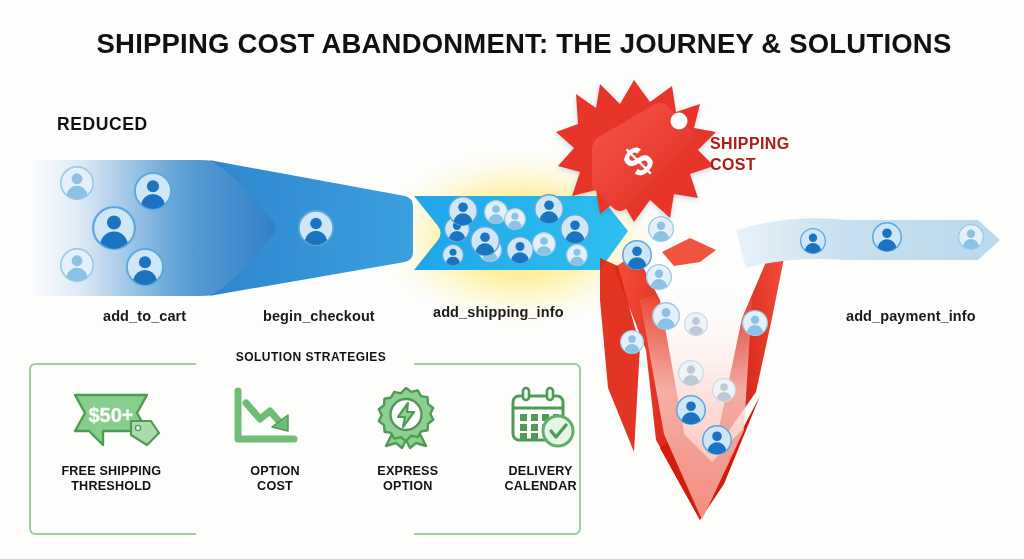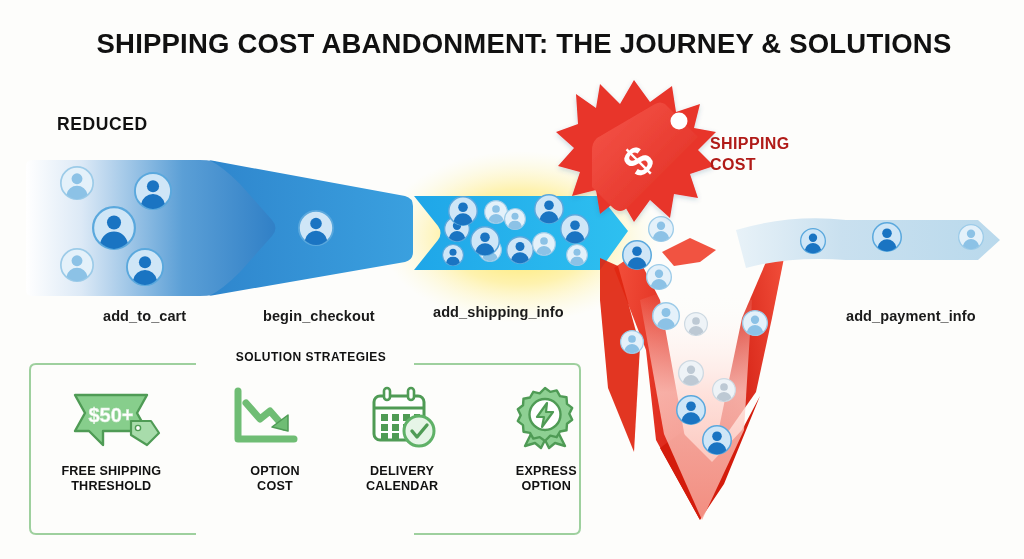--- a/index.html
+++ b/index.html
@@ -248,20 +248,36 @@
         <div class="sol-ico">
           <svg width="70" height="62" viewBox="0 0 70 62">
             <path d="M8 4 L8 52 L64 52" fill="none" stroke="#6fbd74" stroke-width="7" stroke-linecap="round" stroke-linejoin="round"></path>
             <path d="M16 16 L30 32 L40 24 L54 40" fill="none" stroke="#6fbd74" stroke-width="7" stroke-linecap="round" stroke-linejoin="round"></path>
             <path d="M58 44 L58 28 L42 40 Z" fill="#6fbd74" stroke="#4f9b55" stroke-width="1.5" stroke-linejoin="round"></path>
           </svg>
         </div>
         <div class="sol-lbl">
           <span>OPTION</span><br>
           <span>COST</span>
+        </div>
+      </div>
+
+      <div class="sol-item">
+        <div class="sol-ico">
+          <svg width="64" height="64" viewBox="0 0 64 64">
+            <path d="M22 40 L12 60 L22 57 L28 62 L36 46 Z" fill="#8ed093" stroke="#4f9b55" stroke-width="2.4" stroke-linejoin="round"></path>
+            <path d="M42 40 L52 60 L42 57 L36 62 L28 46 Z" fill="#8ed093" stroke="#4f9b55" stroke-width="2.4" stroke-linejoin="round"></path>
+            <path d="M32 2 l5.3 3.9 6.4-1.5 3.3 5.7 6.5 1.2 .5 6.6 5.2 4-2.9 5.9 2.9 5.9-5.2 4-.5 6.6-6.5 1.2-3.3 5.7-6.4-1.5L32 55l-5.3-3.9-6.4 1.5-3.3-5.7-6.5-1.2-.5-6.6-5.2-4 2.9-5.9L4.8 23.3l5.2-4 .5-6.6 6.5-1.2 3.3-5.7 6.4 1.5Z" fill="#8ed093" stroke="#4f9b55" stroke-width="2.4" stroke-linejoin="round"></path>
+            <circle cx="32" cy="28.5" r="15.5" fill="#ffffff" stroke="#4f9b55" stroke-width="2.4"></circle>
+            <path d="M34 17 L24 31 L31 31 L29 41 L40 26 L33 26 Z" fill="#8ed093" stroke="#4f9b55" stroke-width="2.2" stroke-linejoin="round"></path>
+          </svg>
+        </div>
+        <div class="sol-lbl">
+          <span>EXPRESS</span><br>
+          <span>OPTION</span>
         </div>
       </div>
 
       <div class="sol-item">
         <div class="sol-ico">
           <svg width="72" height="64" viewBox="0 0 72 64">
             <rect x="8" y="10" width="50" height="44" rx="6" fill="#ffffff" stroke="#4f9b55" stroke-width="3"></rect>
             <path d="M8 22 L58 22" stroke="#4f9b55" stroke-width="3"></path>
             <rect x="18" y="2" width="6" height="12" rx="3" fill="#ffffff" stroke="#4f9b55" stroke-width="2.6"></rect>
             <rect x="42" y="2" width="6" height="12" rx="3" fill="#ffffff" stroke="#4f9b55" stroke-width="2.6"></rect>
@@ -278,33 +294,17 @@
             </g>
             <circle cx="53" cy="45" r="15" fill="#e6f5e7" stroke="#5fb167" stroke-width="3"></circle>
             <path d="M46 45 L51 51 L61 39" fill="none" stroke="#4f9b55" stroke-width="3.4" stroke-linecap="round" stroke-linejoin="round"></path>
           </svg>
         </div>
         <div class="sol-lbl">
           <span>DELIVERY</span><br>
           <span>CALENDAR</span>
         </div>
       </div>
-
-      <div class="sol-item">
-        <div class="sol-ico">
-          <svg width="64" height="64" viewBox="0 0 64 64">
-            <path d="M22 40 L12 60 L22 57 L28 62 L36 46 Z" fill="#8ed093" stroke="#4f9b55" stroke-width="2.4" stroke-linejoin="round"></path>
-            <path d="M42 40 L52 60 L42 57 L36 62 L28 46 Z" fill="#8ed093" stroke="#4f9b55" stroke-width="2.4" stroke-linejoin="round"></path>
-            <path d="M32 2 l5.3 3.9 6.4-1.5 3.3 5.7 6.5 1.2 .5 6.6 5.2 4-2.9 5.9 2.9 5.9-5.2 4-.5 6.6-6.5 1.2-3.3 5.7-6.4-1.5L32 55l-5.3-3.9-6.4 1.5-3.3-5.7-6.5-1.2-.5-6.6-5.2-4 2.9-5.9L4.8 23.3l5.2-4 .5-6.6 6.5-1.2 3.3-5.7 6.4 1.5Z" fill="#8ed093" stroke="#4f9b55" stroke-width="2.4" stroke-linejoin="round"></path>
-            <circle cx="32" cy="28.5" r="15.5" fill="#ffffff" stroke="#4f9b55" stroke-width="2.4"></circle>
-            <path d="M34 17 L24 31 L31 31 L29 41 L40 26 L33 26 Z" fill="#8ed093" stroke="#4f9b55" stroke-width="2.2" stroke-linejoin="round"></path>
-          </svg>
-        </div>
-        <div class="sol-lbl">
-          <span>EXPRESS</span><br>
-          <span>OPTION</span>
-        </div>
-      </div>
     </div>
 
   </div>
 
 </div>
 
 </body></html>

